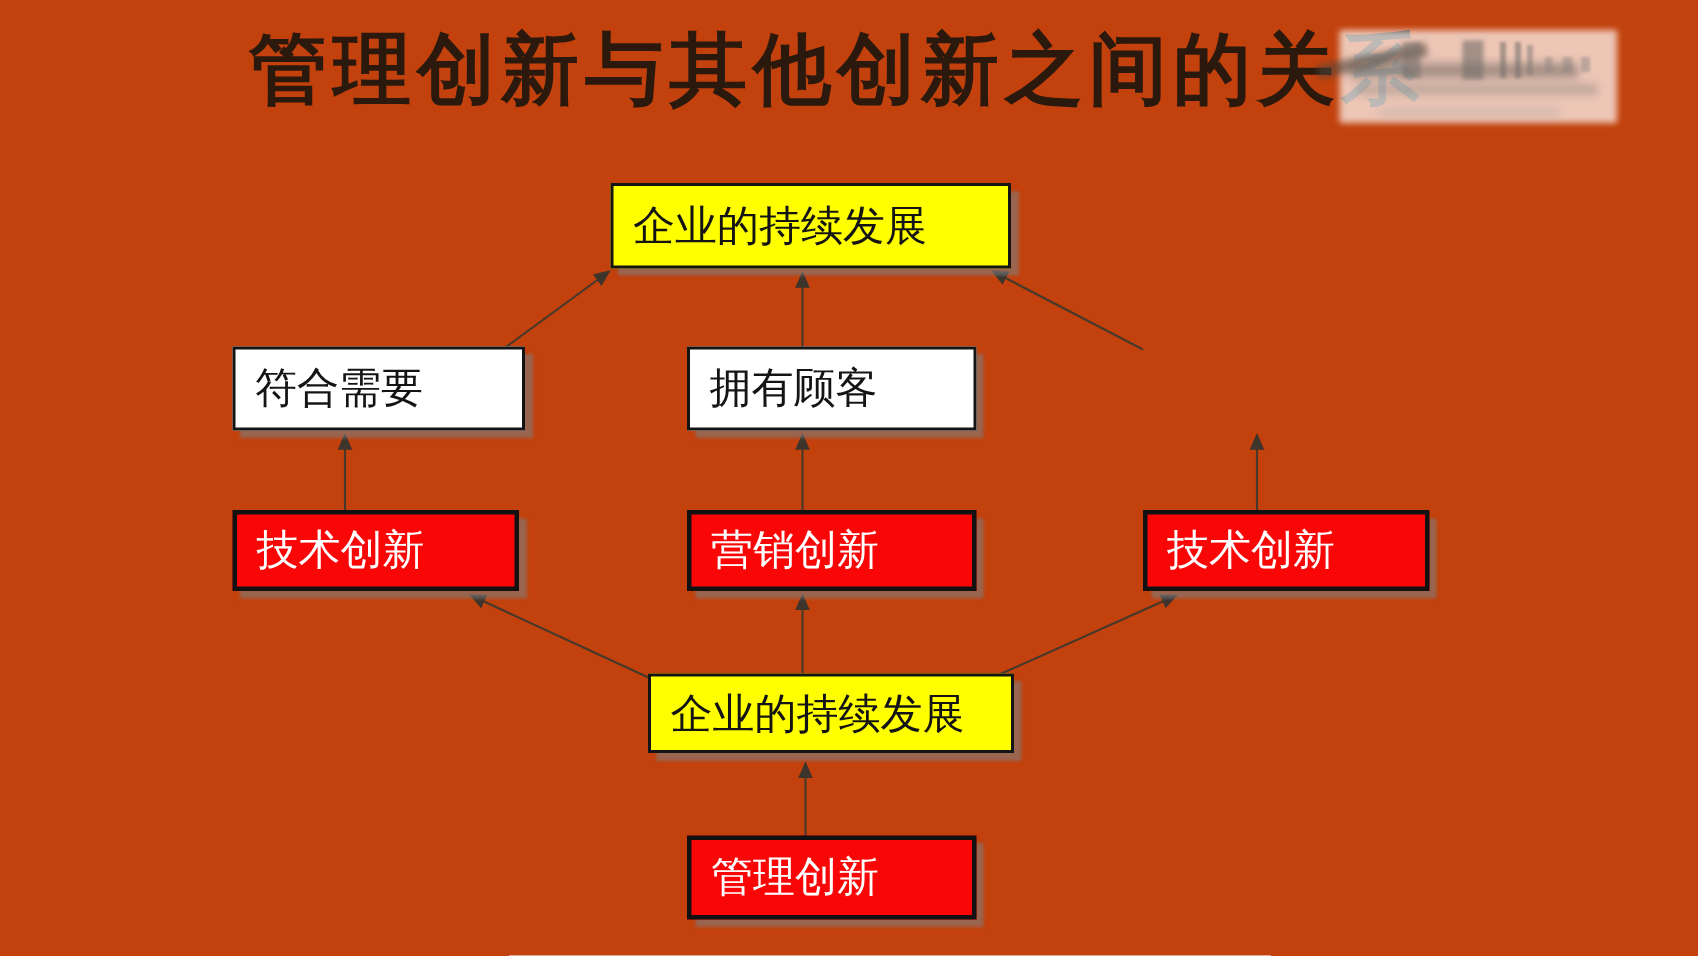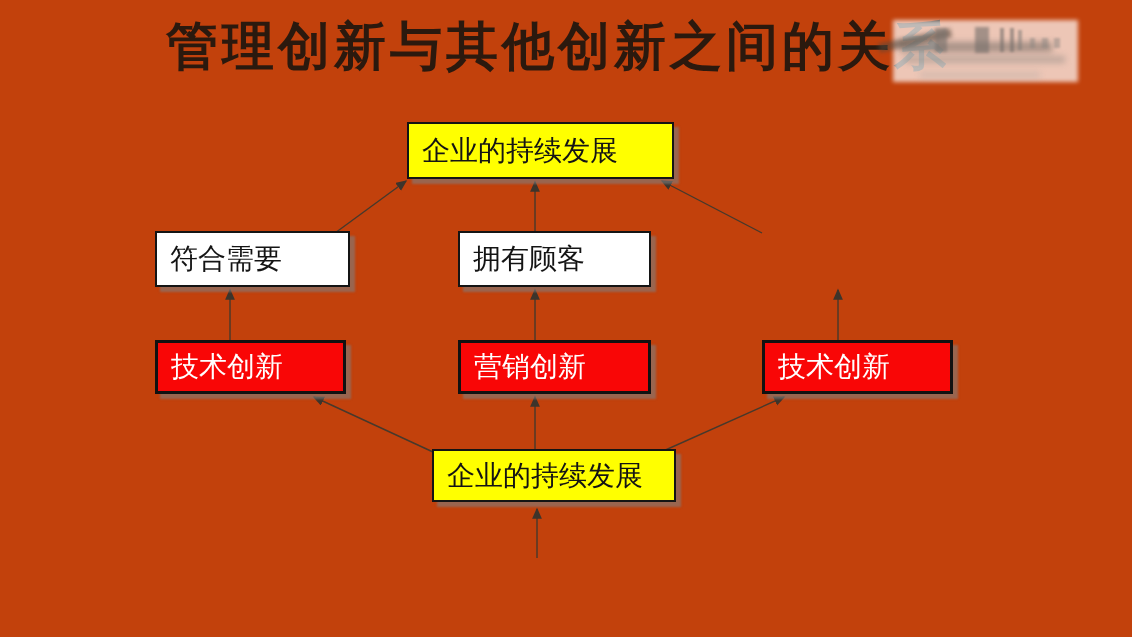--- a/index.html
+++ b/index.html
@@ -106,20 +106,23 @@
   </div>
 
   <div class="node node-red n-marketing">
     <span>营销创新</span>
   </div>
 
   <div class="node node-yellow n-environment">
     <span>企业的持续发展</span>
   </div>
 
+  <div class="node node-red n-management">
+    <span>管理创新</span>
+  </div>
 
   <div class="smudge">
     <div class="fog"></div>
     <div class="sm1"></div>
     <div class="sm2"></div>
     <div class="sm3"></div>
     <div class="sm4"></div>
     <div class="vb1"></div>
     <div class="vb2"></div>
     <div class="vb3"></div>

